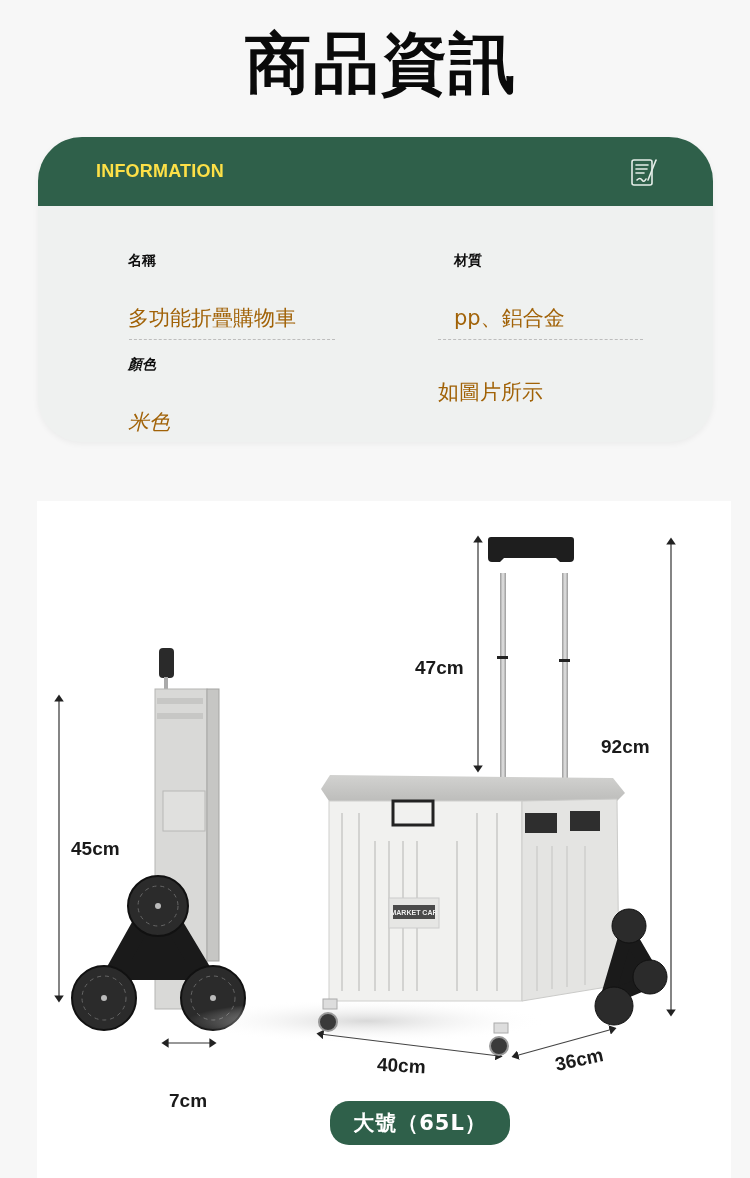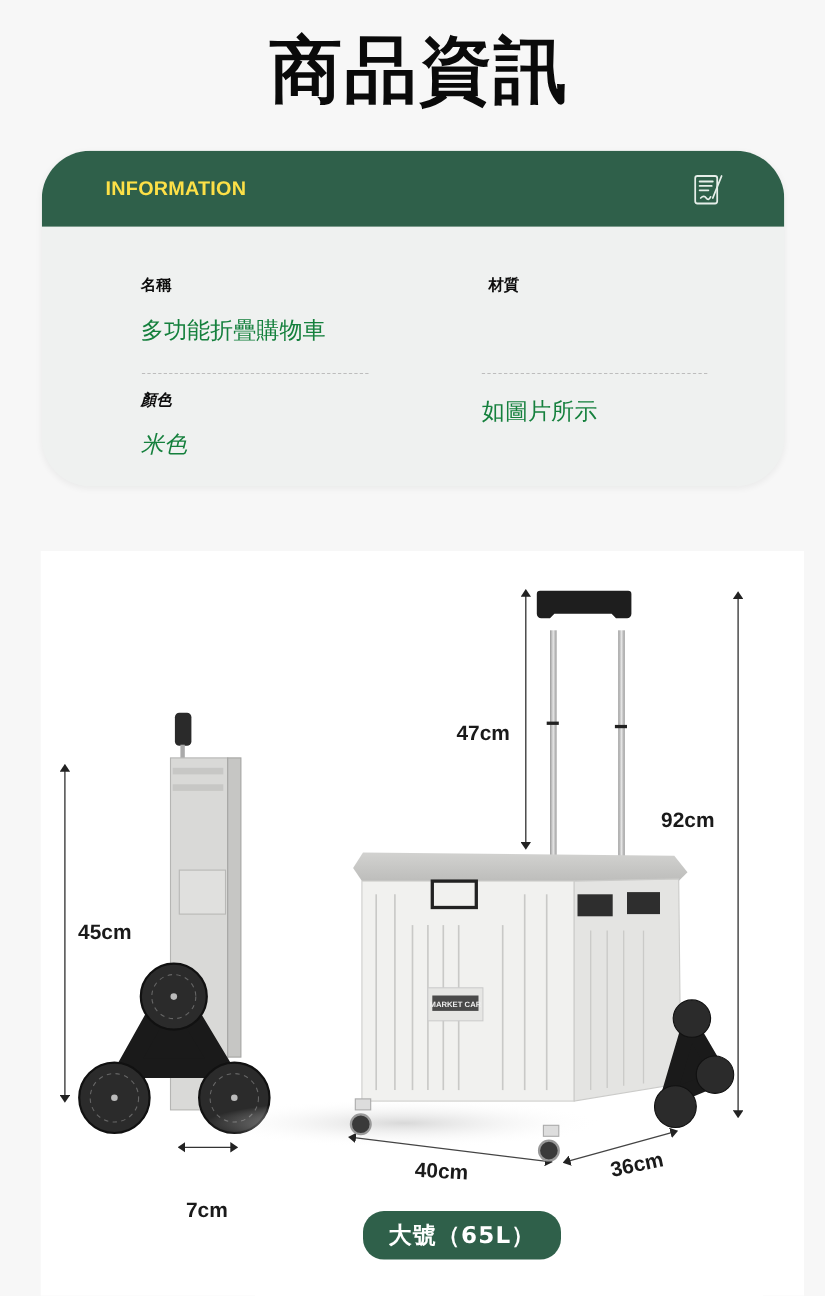--- a/index.html
+++ b/index.html
@@ -19,21 +19,21 @@
   .info-header {
     height: 69px; background: #2f604a; display: flex; align-items: center;
     justify-content: space-between; padding: 0 54px 0 58px;
   }
   .info-header-title { color: #fde047; font-family: "Liberation Sans", sans-serif; font-size: 18px; font-weight: 600; letter-spacing: 0.2px; }
   .doc-icon { width: 30px; height: 30px; display: block; }
 
   .info-grid { position: absolute; left: 90px; top: 108px; width: 520px; }
   .info-cell { position: absolute; width: 206px; }
   .info-label { font-size: 14px; font-weight: 700; color: #0d0d0d; line-height: 30px; }
-  .info-value { font-size: 21px; color: #15803d; line-height: 30px; margin-top: 10px; }
+  .info-value { font-size: 21px; color: #a16207; line-height: 30px; margin-top: 28px; }
   .info-divider { position: absolute; height: 0; border-top: 1.5px dashed #bdbdbd; width: 206px; }
 
   .image-panel {
     position: absolute; left: 37px; top: 501px; width: 694px; height: 677px; background: #ffffff;
   }
   .dim-label { position: absolute; font-family: "Liberation Sans", sans-serif; font-weight: 700; font-size: 19px; color: #1a1a1a; }
 
   .size-badge {
     position: absolute; left: 330px; top: 1101px; width: 180px; height: 44px;
     background: #2f604a; border-radius: 19px; color: #fff; font-size: 21px; font-weight: 700;
@@ -59,22 +59,23 @@
         <path d="M8 23 q3 -3 5 0 t4 -1"></path>
       </svg>
     </span>
   </div>
 
   <div class="info-grid">
     <div class="info-cell" style="left:0; top:0;">
       <div class="info-label">名稱</div>
       <div class="info-value">多功能折疊購物車</div>
     </div>
-    <div class="info-cell" style="left:316px; top:0;">
+    <div class="info-cell" style="left:326px; top:0;">
       <div class="info-label">材質</div>
+      <div class="info-value">pp、鋁合金</div>
     </div>
 
     <div class="info-divider" style="left:1px; top:94px;"></div>
     <div class="info-divider" style="left:310px; top:94px; width:205px;"></div>
 
     <div class="info-cell" style="left:0; top:104px;font-style:italic;">
       <div class="info-label">顏色</div>
       <div class="info-value">米色</div>
     </div>
     <div class="info-cell" style="left:310px; top:104px;">

